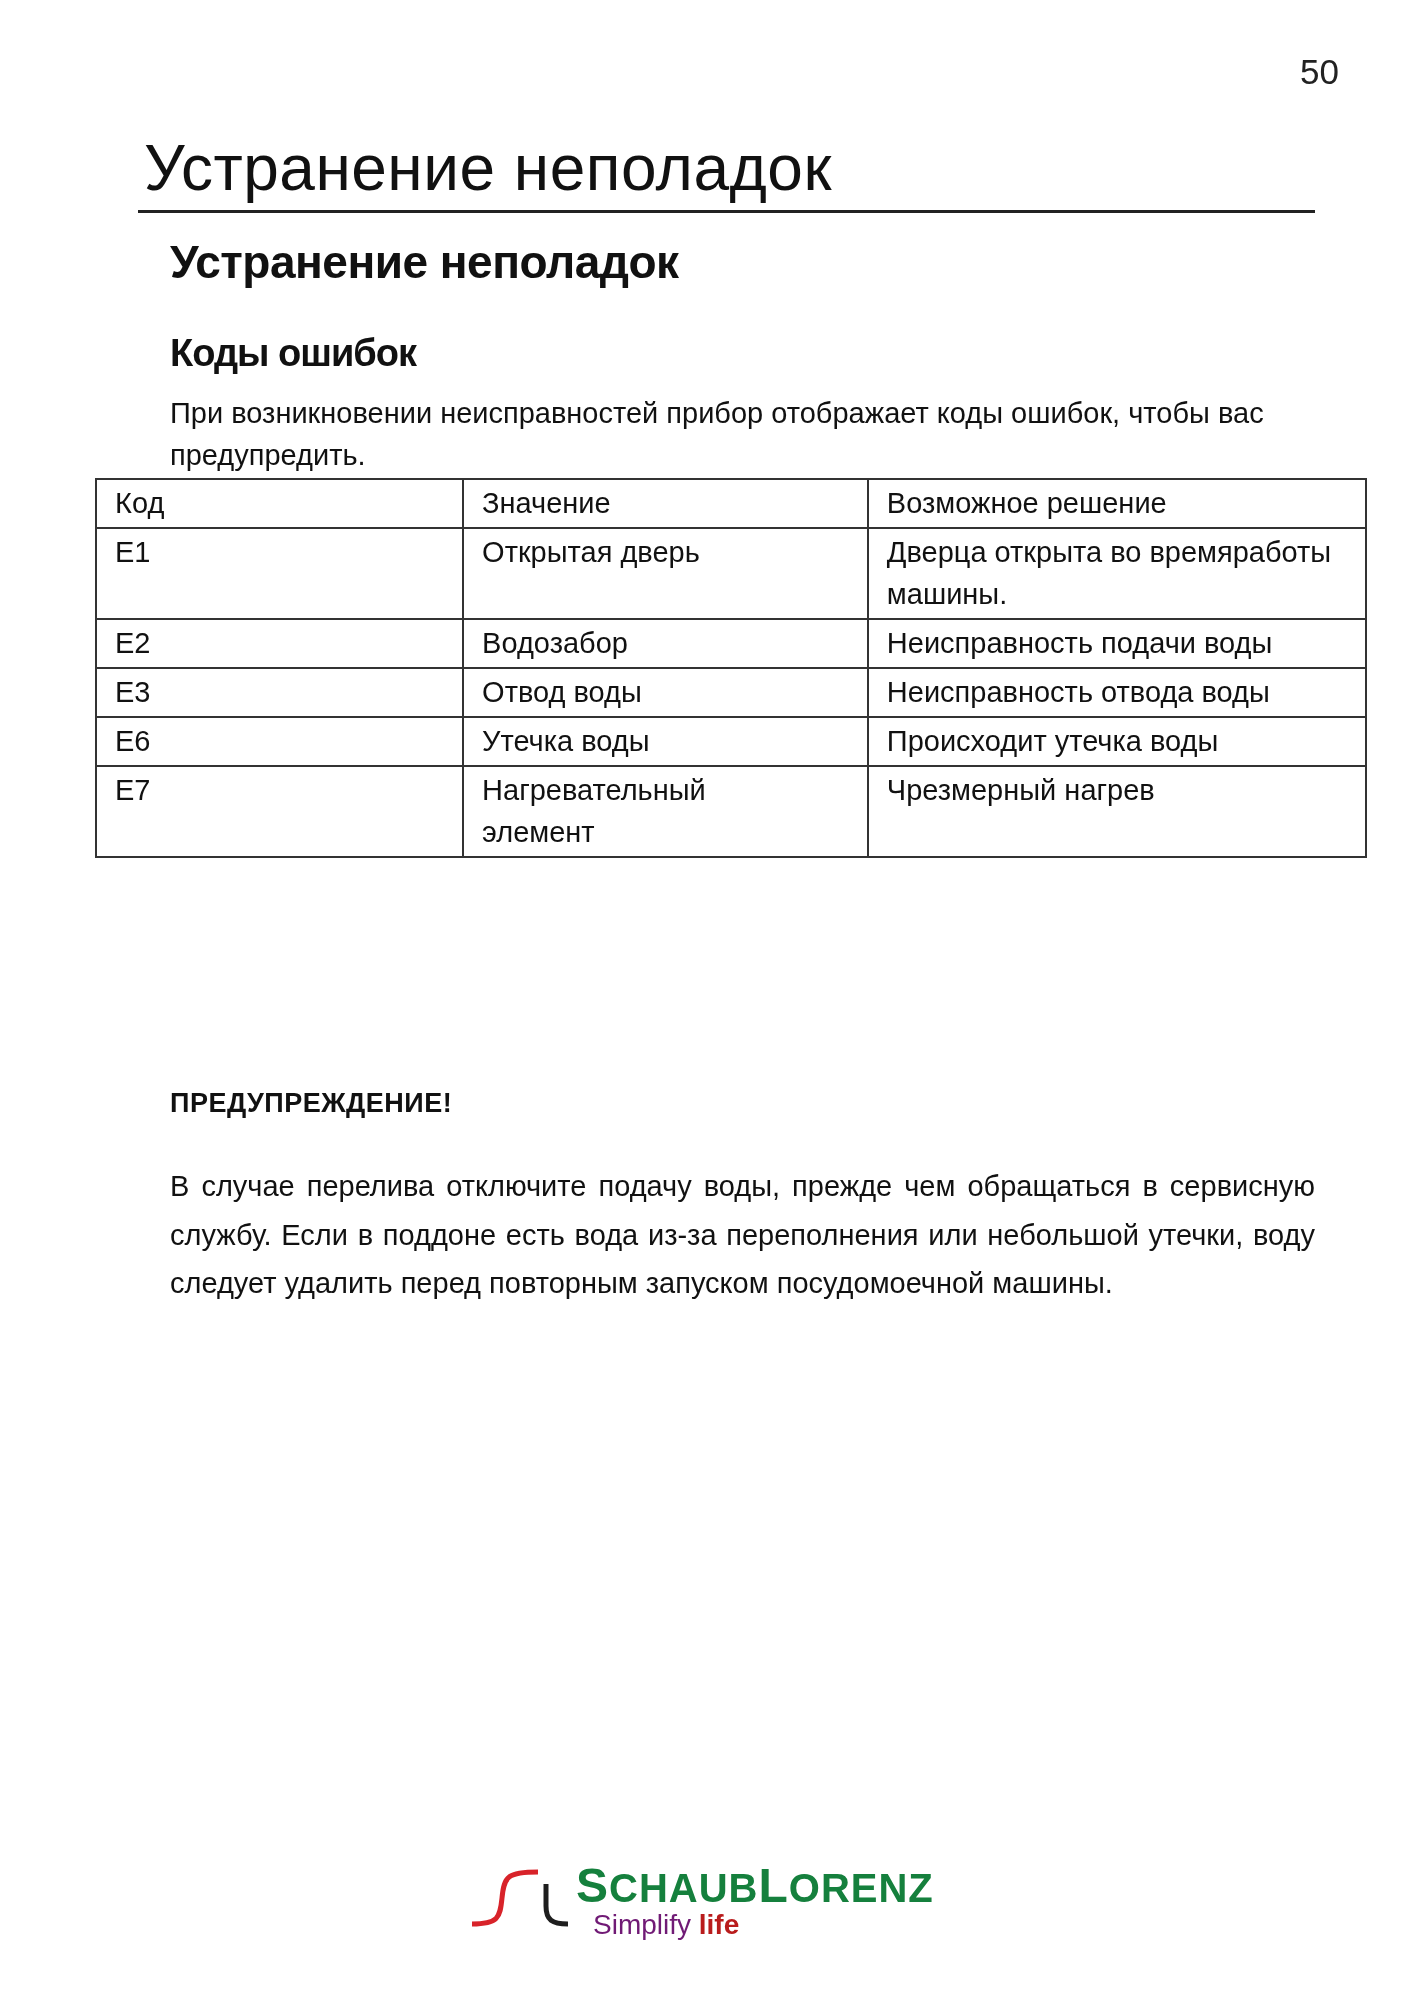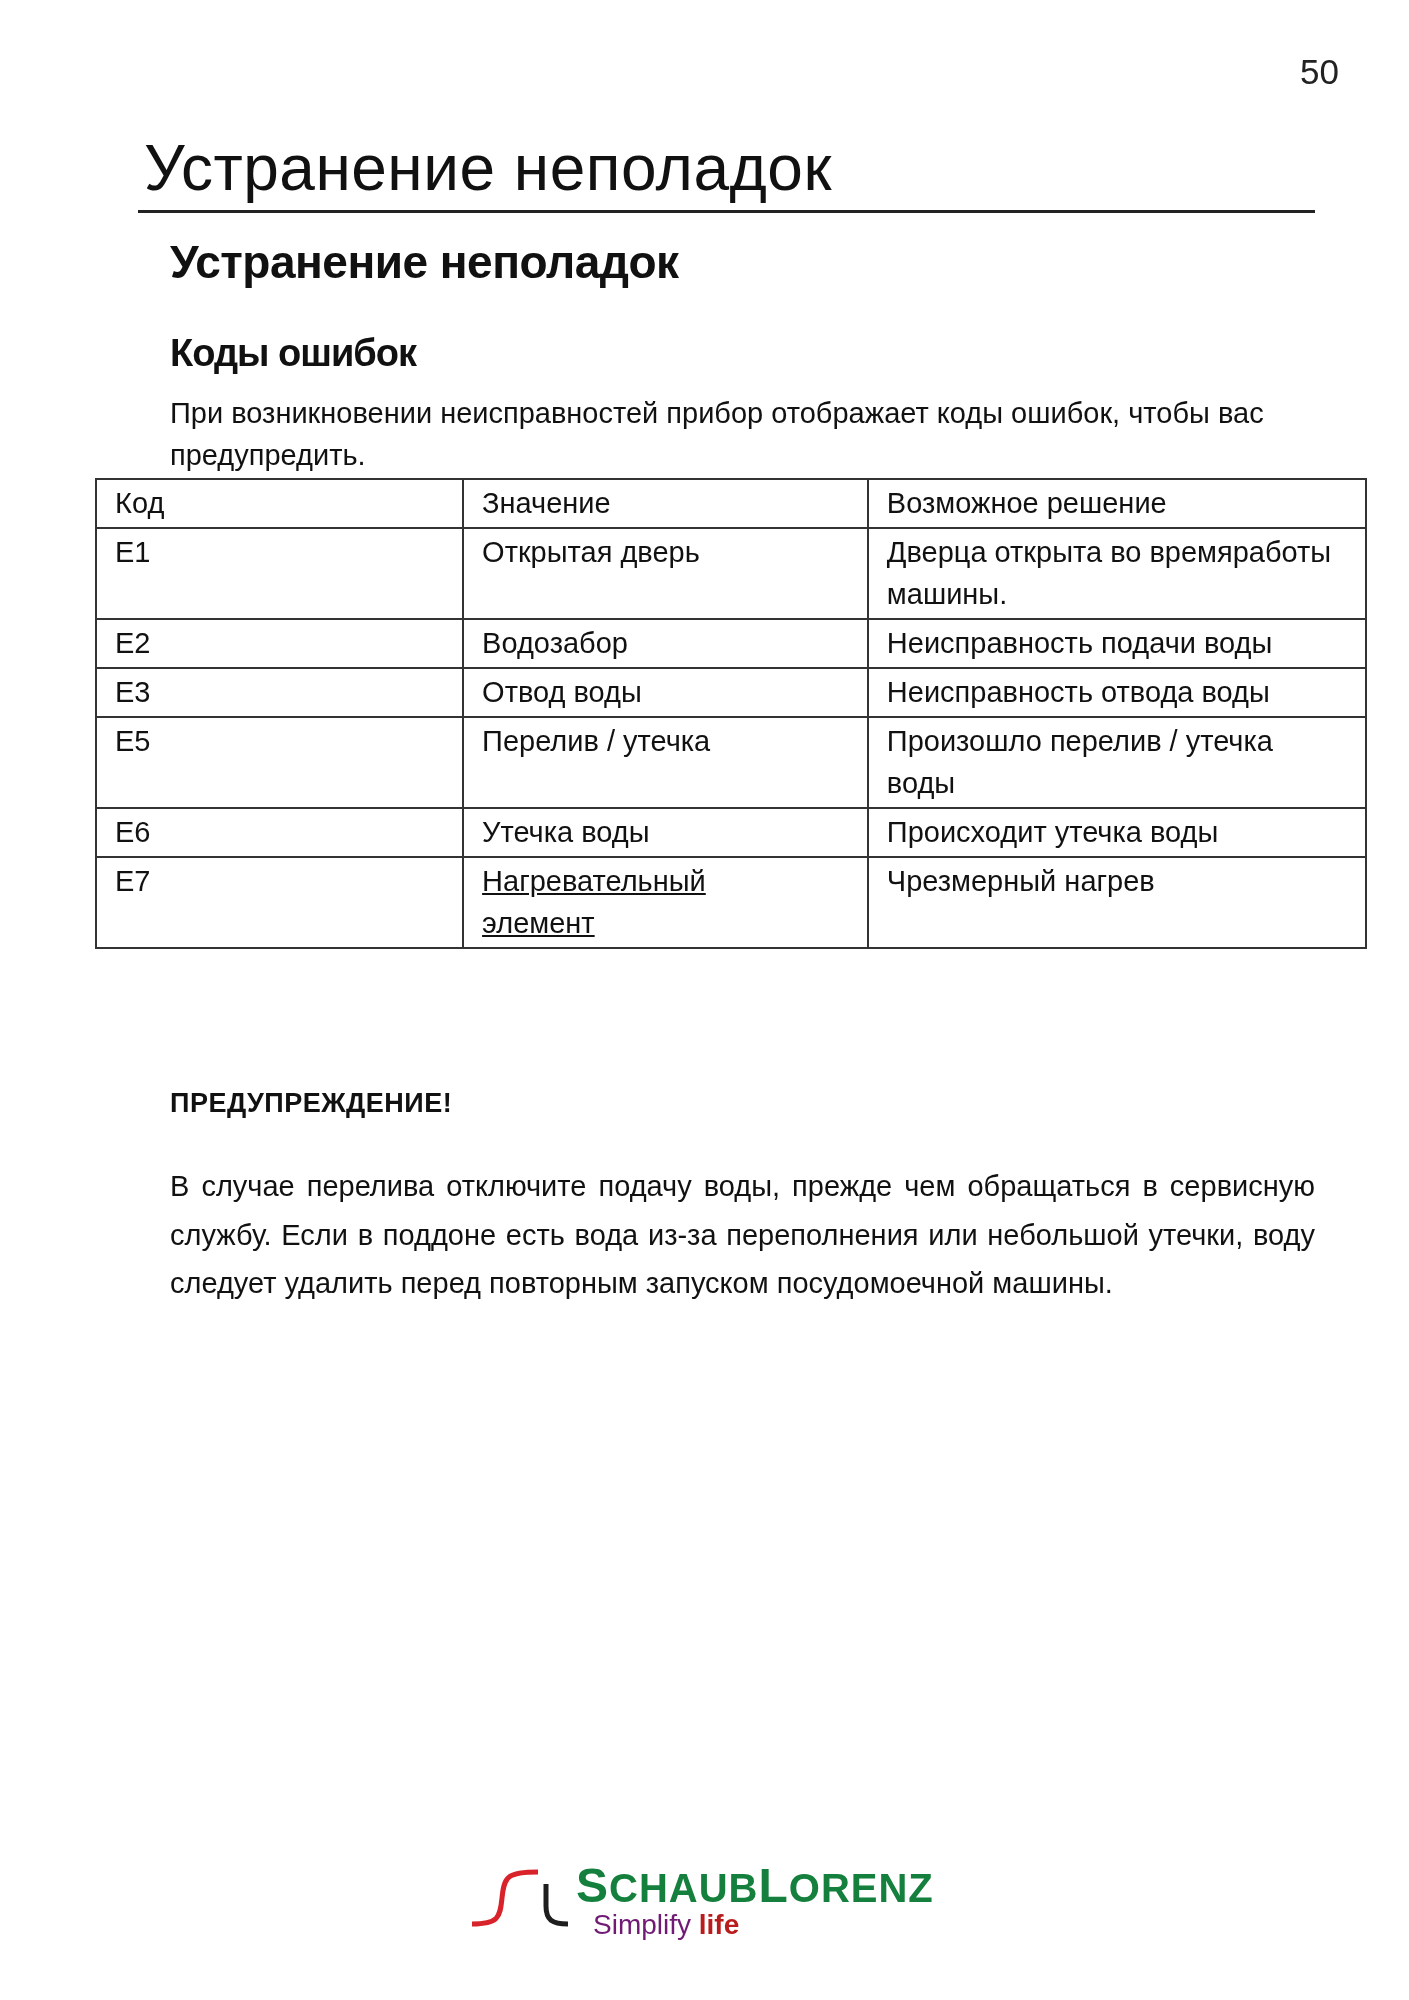--- a/index.html
+++ b/index.html
@@ -70,32 +70,27 @@
       <td>E2</td>
       <td>Водозабор</td>
       <td>Неисправность подачи воды</td>
     </tr>
     <tr>
       <td>E3</td>
       <td>Отвод воды</td>
       <td>Неисправность отвода воды</td>
     </tr>
     <tr>
-      <td>E5</td>
-      <td>Перелив / утечка</td>
-      <td>Произошло перелив / утечка воды</td>
-    </tr>
-    <tr>
       <td>E6</td>
       <td>Утечка воды</td>
       <td>Происходит утечка воды</td>
     </tr>
     <tr>
       <td>E7</td>
-      <td style="padding-right:80px;text-decoration:underline;">Нагревательный элемент</td>
+      <td style="padding-right:80px;">Нагревательный элемент</td>
       <td>Чрезмерный нагрев</td>
     </tr>
   </tbody>
 </table>
 
 <div id="warning-label" class="abs">ПРЕДУПРЕЖДЕНИЕ!</div>
 <p id="warning-text" class="abs">В случае перелива отключите подачу воды, прежде чем обращаться в сервисную службу. Если в поддоне есть вода из-за переполнения или небольшой утечки, воду следует удалить перед повторным запуском посудомоечной машины.</p>
 
 <div id="brand-logo" class="abs">
   <svg id="brand-mark" class="abs" viewBox="0 0 100 70">

